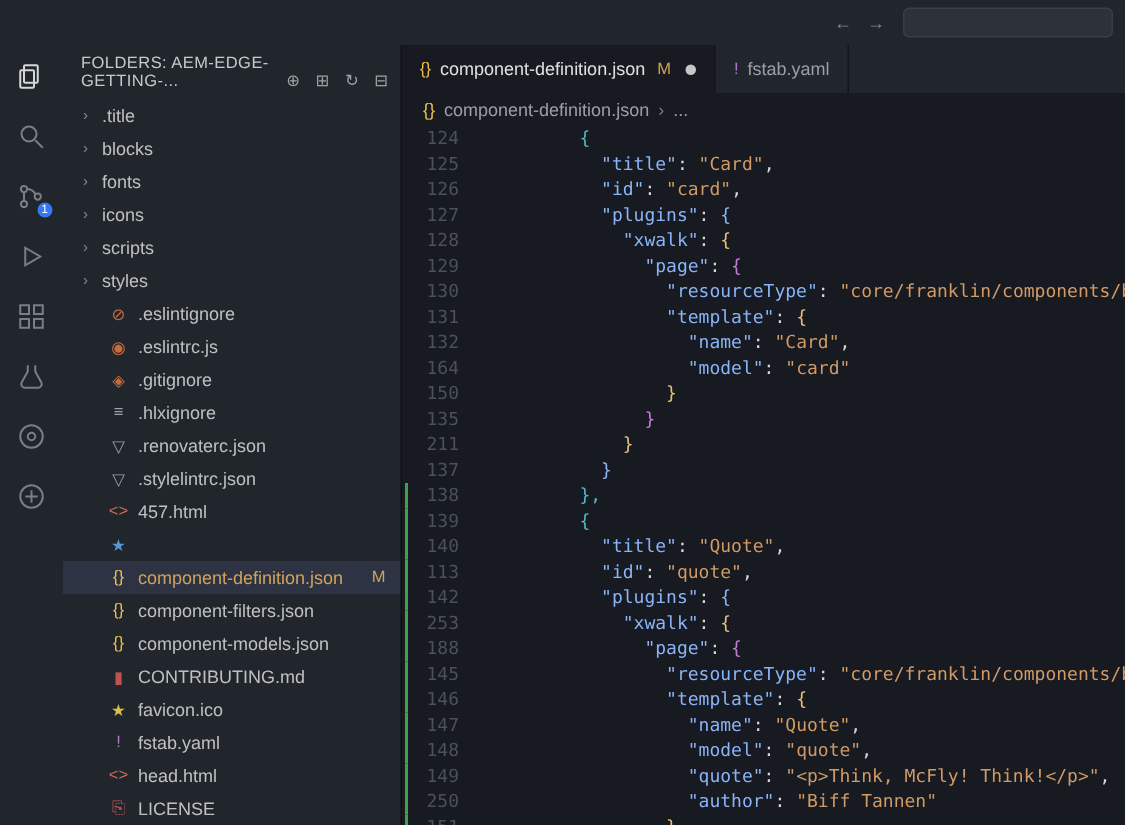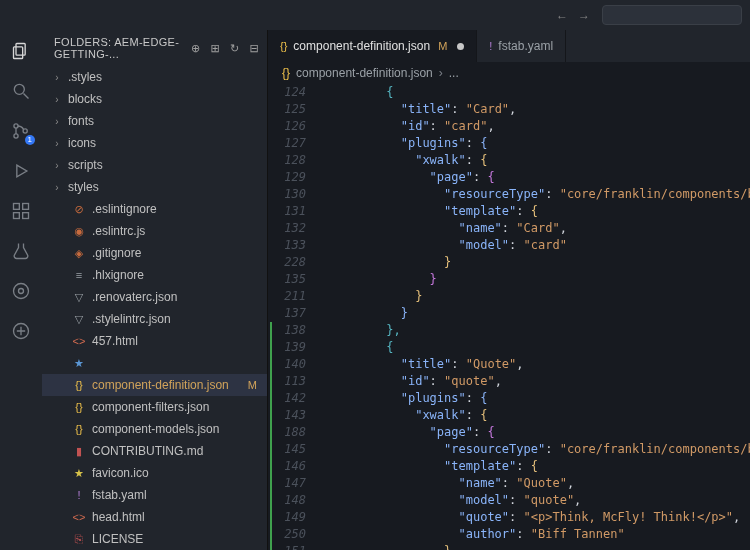--- a/index.html
+++ b/index.html
@@ -41,21 +41,21 @@
     background:#3478f6; color:#fff; font-size:8px; line-height:10px;
     border-radius:6px; padding:0 3px;
   }
   .sidebar {
     width: 226px;
     background: #21252c;
     display:flex; flex-direction:column;
     border-right:1px solid #111;
   }
   .sidebar-header {
-    display:flex; align-items:center; justify-content:space-between;
+    display:flex; align-items:flex-end; justify-content:space-between;
     padding: 6px 8px 6px 12px;
     font-size:11px; color:#c9c9c9;
     letter-spacing:.3px;
   }
   .sidebar-header .hdr-icons { display:flex; gap:10px; color:#a0a0a0; }
   .file-tree { flex:1; overflow:hidden; padding-bottom:6px; }
   .tree-row {
     display:flex; align-items:center;
     height:22px;
     padding-left:14px;
@@ -98,21 +98,21 @@
     display:flex;
   }
   .gutter {
     width:46px;
     padding-right:8px;
     text-align:right;
     color:#4b515b;
     background:#171a20;
     position:relative;
   }
-  .gutter .ln { height:17px; position:relative;font-style:italic; }
+  .gutter .ln { height:17px; position:relative; }
   .gutter .ln.added::before {
     content:""; position:absolute; left:2px; top:0; bottom:0; width:2px; background:#3fa14d;
   }
   .code { flex:1; color:#d3d7de; white-space:pre; padding-right:6px; overflow:hidden; }
   .code .line { height:17px; }
   .k { color:#8ab4f9; }      
   .s { color:#d19a66; }      
   .b1 { color:#e6c07b; }
   .b3 { color:#56b6c2; }
   .b4 { color:#8ab4f9; }
@@ -191,21 +191,21 @@
       <div class="hdr-icons" id="sidebar-actions">
           <span>⊕</span>
           <span>⊞</span>
           <span>↻</span>
           <span>⊟</span>
         </div>
     </div>
     <div class="file-tree" id="file-tree">
         <div class="tree-row folder">
           <span class="chev">›</span>
-          <span class="label">.styles</span>
+          <span class="label">.title</span>
         </div>
         <div class="tree-row folder">
           <span class="chev">›</span>
           <span class="label">blocks</span>
         </div>
         <div class="tree-row folder">
           <span class="chev">›</span>
           <span class="label">fonts</span>
         </div>
         <div class="tree-row folder">
@@ -326,31 +326,31 @@
       <div class="gutter" id="gutter">
           <div class="ln">124</div>
           <div class="ln">125</div>
           <div class="ln">126</div>
           <div class="ln">127</div>
           <div class="ln">128</div>
           <div class="ln">129</div>
           <div class="ln">130</div>
           <div class="ln">131</div>
           <div class="ln">132</div>
-          <div class="ln">133</div>
-          <div class="ln">228</div>
+          <div class="ln">164</div>
+          <div class="ln">150</div>
           <div class="ln">135</div>
           <div class="ln">211</div>
           <div class="ln">137</div>
           <div class="ln added">138</div>
           <div class="ln added">139</div>
           <div class="ln added">140</div>
           <div class="ln added">113</div>
           <div class="ln added">142</div>
-          <div class="ln added">143</div>
+          <div class="ln added">253</div>
           <div class="ln added">188</div>
           <div class="ln added">145</div>
           <div class="ln added">146</div>
           <div class="ln added">147</div>
           <div class="ln added">148</div>
           <div class="ln added">149</div>
           <div class="ln added">250</div>
           <div class="ln added">151</div>
         </div>
       <div class="code" id="code"><div class="line">          <span class="b3">{</span></div><div class="line">            <span class="k">"title"</span>: <span class="s">"Card"</span>,</div><div class="line">            <span class="k">"id"</span>: <span class="s">"card"</span>,</div><div class="line">            <span class="k">"plugins"</span>: <span class="b4">{</span></div><div class="line">              <span class="k">"xwalk"</span>: <span class="b5">{</span></div><div class="line">                <span class="k">"page"</span>: <span class="b6">{</span></div><div class="line">                  <span class="k">"resourceType"</span>: <span class="s">"core/franklin/components/block/v1/block/item"</span>,</div><div class="line">                  <span class="k">"template"</span>: <span class="b1">{</span></div><div class="line">                    <span class="k">"name"</span>: <span class="s">"Card"</span>,</div><div class="line">                    <span class="k">"model"</span>: <span class="s">"card"</span></div><div class="line">                  <span class="b1">}</span></div><div class="line">                <span class="b6">}</span></div><div class="line">              <span class="b5">}</span></div><div class="line">            <span class="b4">}</span></div><div class="line">          <span class="b3">},</span></div><div class="line">          <span class="b3">{</span></div><div class="line">            <span class="k">"title"</span>: <span class="s">"Quote"</span>,</div><div class="line">            <span class="k">"id"</span>: <span class="s">"quote"</span>,</div><div class="line">            <span class="k">"plugins"</span>: <span class="b4">{</span></div><div class="line">              <span class="k">"xwalk"</span>: <span class="b5">{</span></div><div class="line">                <span class="k">"page"</span>: <span class="b6">{</span></div><div class="line">                  <span class="k">"resourceType"</span>: <span class="s">"core/franklin/components/block/v1/block"</span>,</div><div class="line">                  <span class="k">"template"</span>: <span class="b1">{</span></div><div class="line">                    <span class="k">"name"</span>: <span class="s">"Quote"</span>,</div><div class="line">                    <span class="k">"model"</span>: <span class="s">"quote"</span>,</div><div class="line">                    <span class="k">"quote"</span>: <span class="s">"&lt;p&gt;Think, McFly! Think!&lt;/p&gt;"</span>,</div><div class="line">                    <span class="k">"author"</span>: <span class="s">"Biff Tannen"</span></div><div class="line">                  <span class="b1">}</span></div></div>

